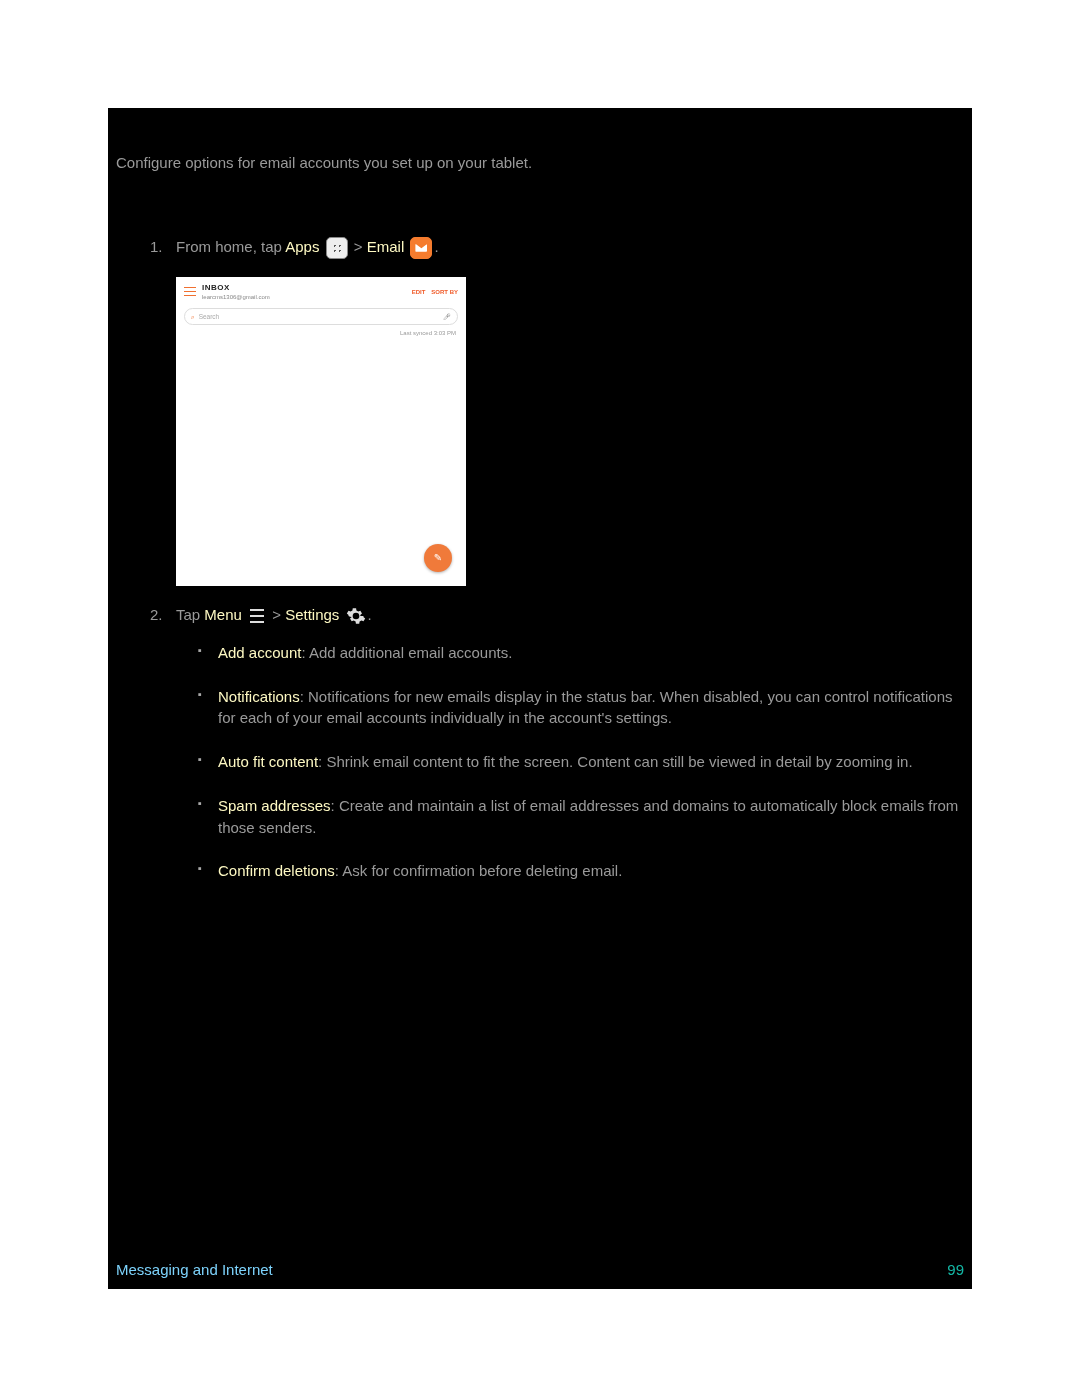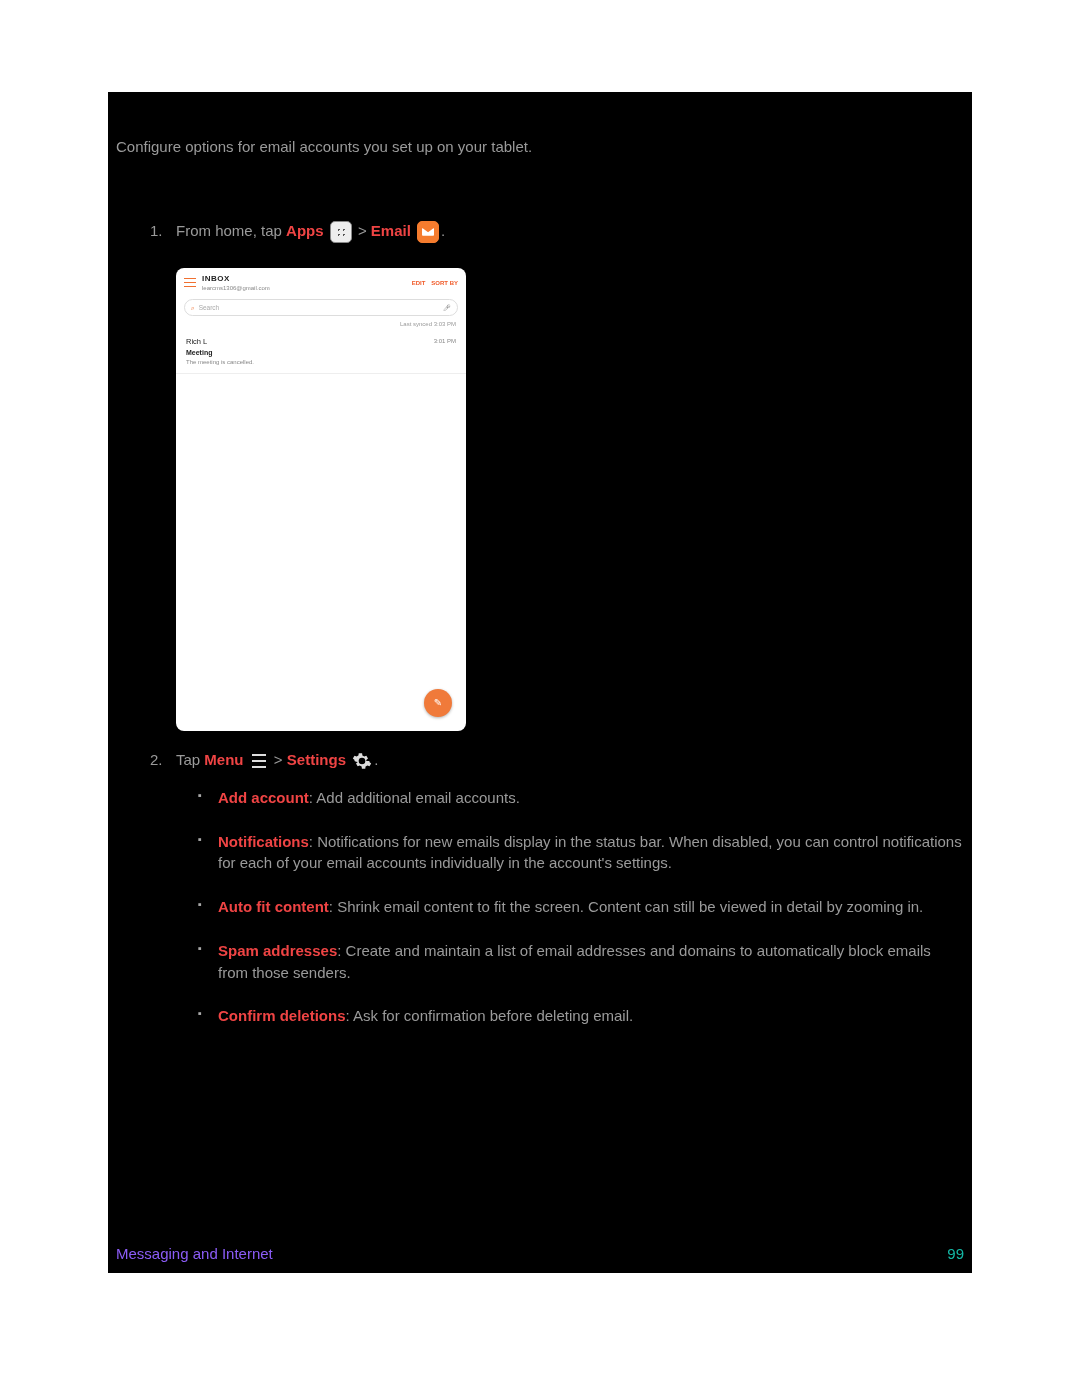--- a/index.html
+++ b/index.html
@@ -5,21 +5,21 @@
   * { margin: 0; padding: 0; box-sizing: border-box; }
   body {
     background: #fff;
     font-family: Arial, Helvetica, sans-serif;
     width: 1080px;
     height: 1397px;
     position: relative;
   }
   .page {
     position: absolute;
-    top: 92px;
+    top: 108px;
     left: 108px;
     width: 864px;
     height: 1181px;
     background: #000;
     color: #9a9a9a;
     font-size: 15px;
     line-height: 1.45;
     padding: 44px 8px 8px 8px;
   }
   .intro { margin-bottom: 62px; }
@@ -32,21 +32,21 @@
     margin-bottom: 18px;
     padding-left: 20px;
   }
   ol.steps > li::before {
     content: attr(data-num) ".";
     position: absolute;
     left: -6px;
     top: 0;
     color: #9a9a9a;
   }
-  .bold { color: #ef4444; font-weight: bold; }
+  .bold { color: #fef9c3; font-weight: normal; }
   .icon-rounded {
     display: inline-block;
     vertical-align: middle;
     width: 22px; height: 22px;
     border-radius: 5px;
     background: #eee;
     border: 1px solid #888;
     position: relative;
     margin: 0 2px;
   }
@@ -89,24 +89,24 @@
   .gear-icon {
     display: inline-block;
     vertical-align: middle;
     width: 20px; height: 20px;
     margin: 0 2px;
   }
   .gear-icon svg { width: 100%; height: 100%; }
 
   .tablet-shot {
     width: 290px;
-    height: 463px;
+    height: 309px;
     background: #fff;
-    border-radius: 8px;
-    margin: 25px 0 14px 0;
+    border-radius: 0;
+    margin: 18px 0 14px 0;
     position: relative;
     font-size: 8px;
     color: #333;
     overflow: hidden;
   }
   .ts-header {
     display: flex;
     align-items: center;
     padding: 5px 8px 2px 8px;
   }
@@ -161,21 +161,21 @@
     left: 0;
     top: 1px;
     color: #aaa;
     font-size: 11px;
   }
 
   .footer-left {
     position: absolute;
     left: 8px;
     bottom: 8px;
-    color: #8b5cf6;
+    color: #7dd3fc;
     font-size: 15px;
   }
   .footer-right {
     position: absolute;
     right: 8px;
     bottom: 8px;
     color: #14b8a6;
     font-size: 15px;
   }
 </style>
@@ -203,26 +203,20 @@
           </div>
           <div class="ts-edit">EDIT</div>
           <div class="ts-sort">SORT BY</div>
         </div>
         <div class="ts-searchbar">
           <span class="mag">⌕</span>
           <span>Search</span>
           <span class="mic">🎤︎</span>
         </div>
         <div class="ts-lastsync">Last synced  3:03 PM</div>
-        <div class="ts-row">
-          <div class="ts-sender">Rich L</div>
-          <div class="ts-time">3:01 PM</div>
-          <div class="ts-subject">Meeting</div>
-          <div class="ts-snippet">The meeting is cancelled.</div>
-        </div>
         <div class="ts-fab">
           <span>✎</span>
         </div>
       </div>
     </li>
 
     <li data-num="2">
       <span>Tap </span><span class="bold">Menu</span>
       <span class="menu-lines"><span></span></span><span> &gt; </span><span class="bold">Settings</span>
       <span class="gear-icon">

